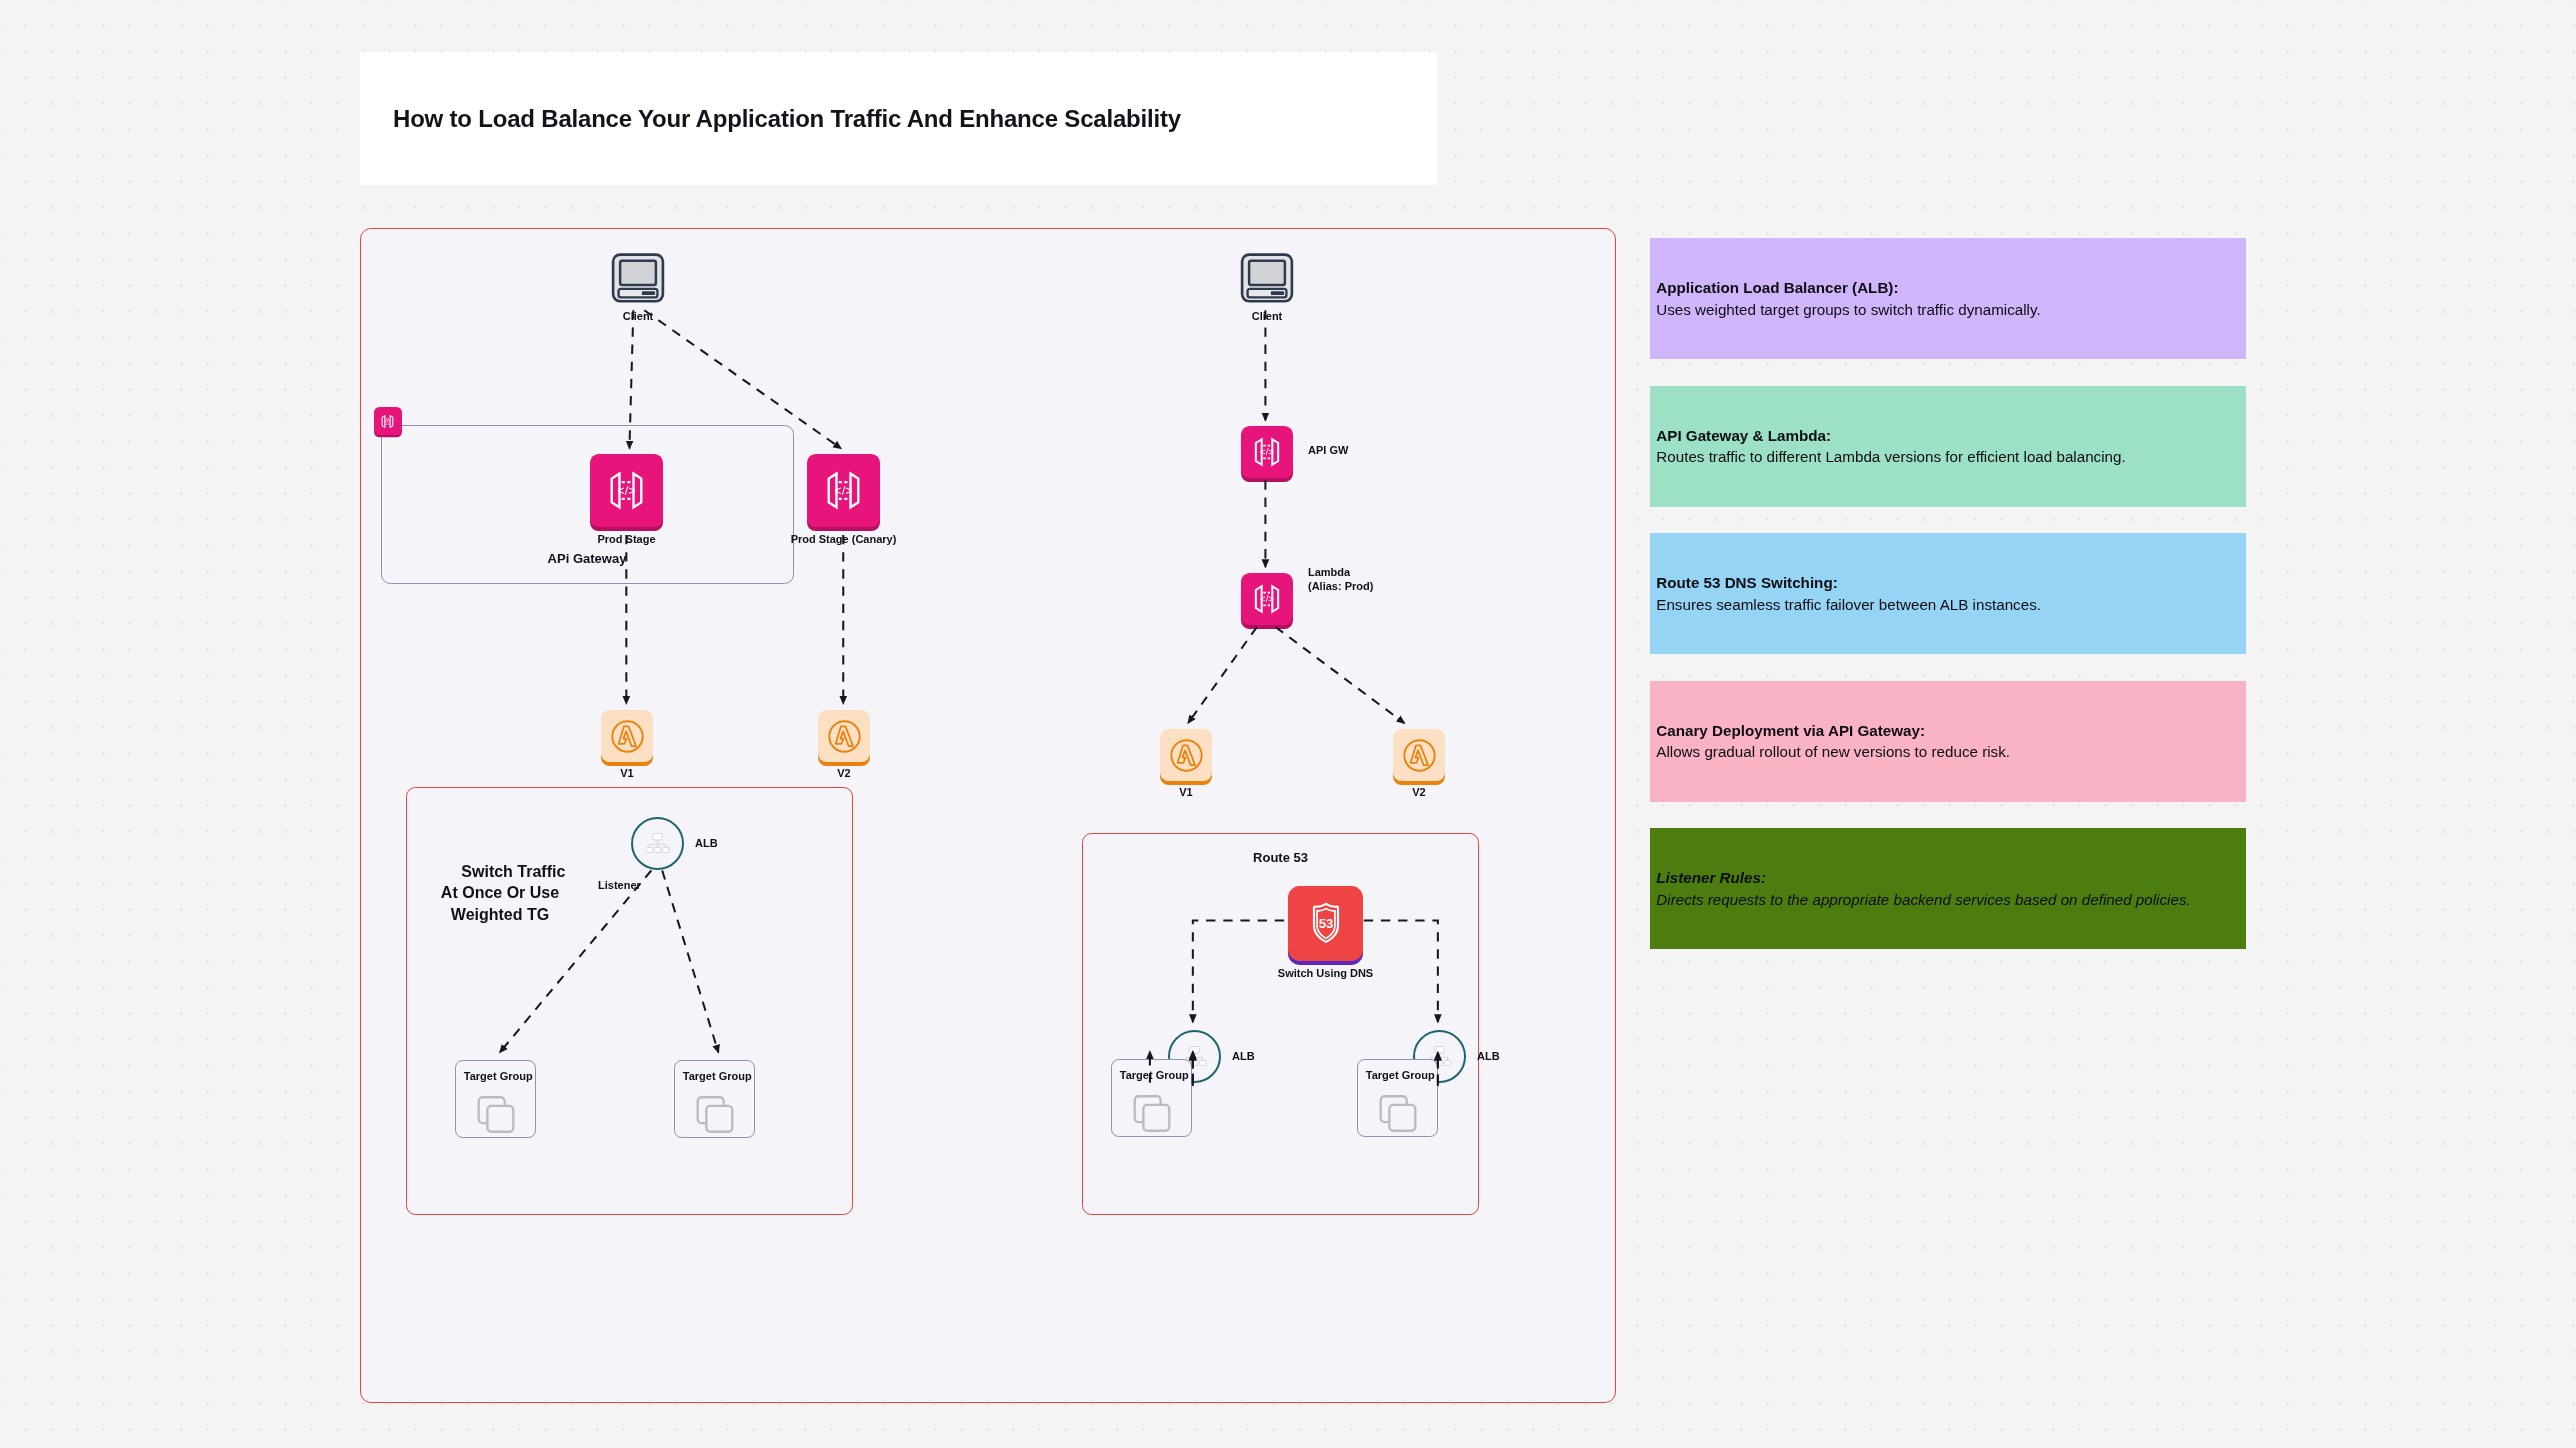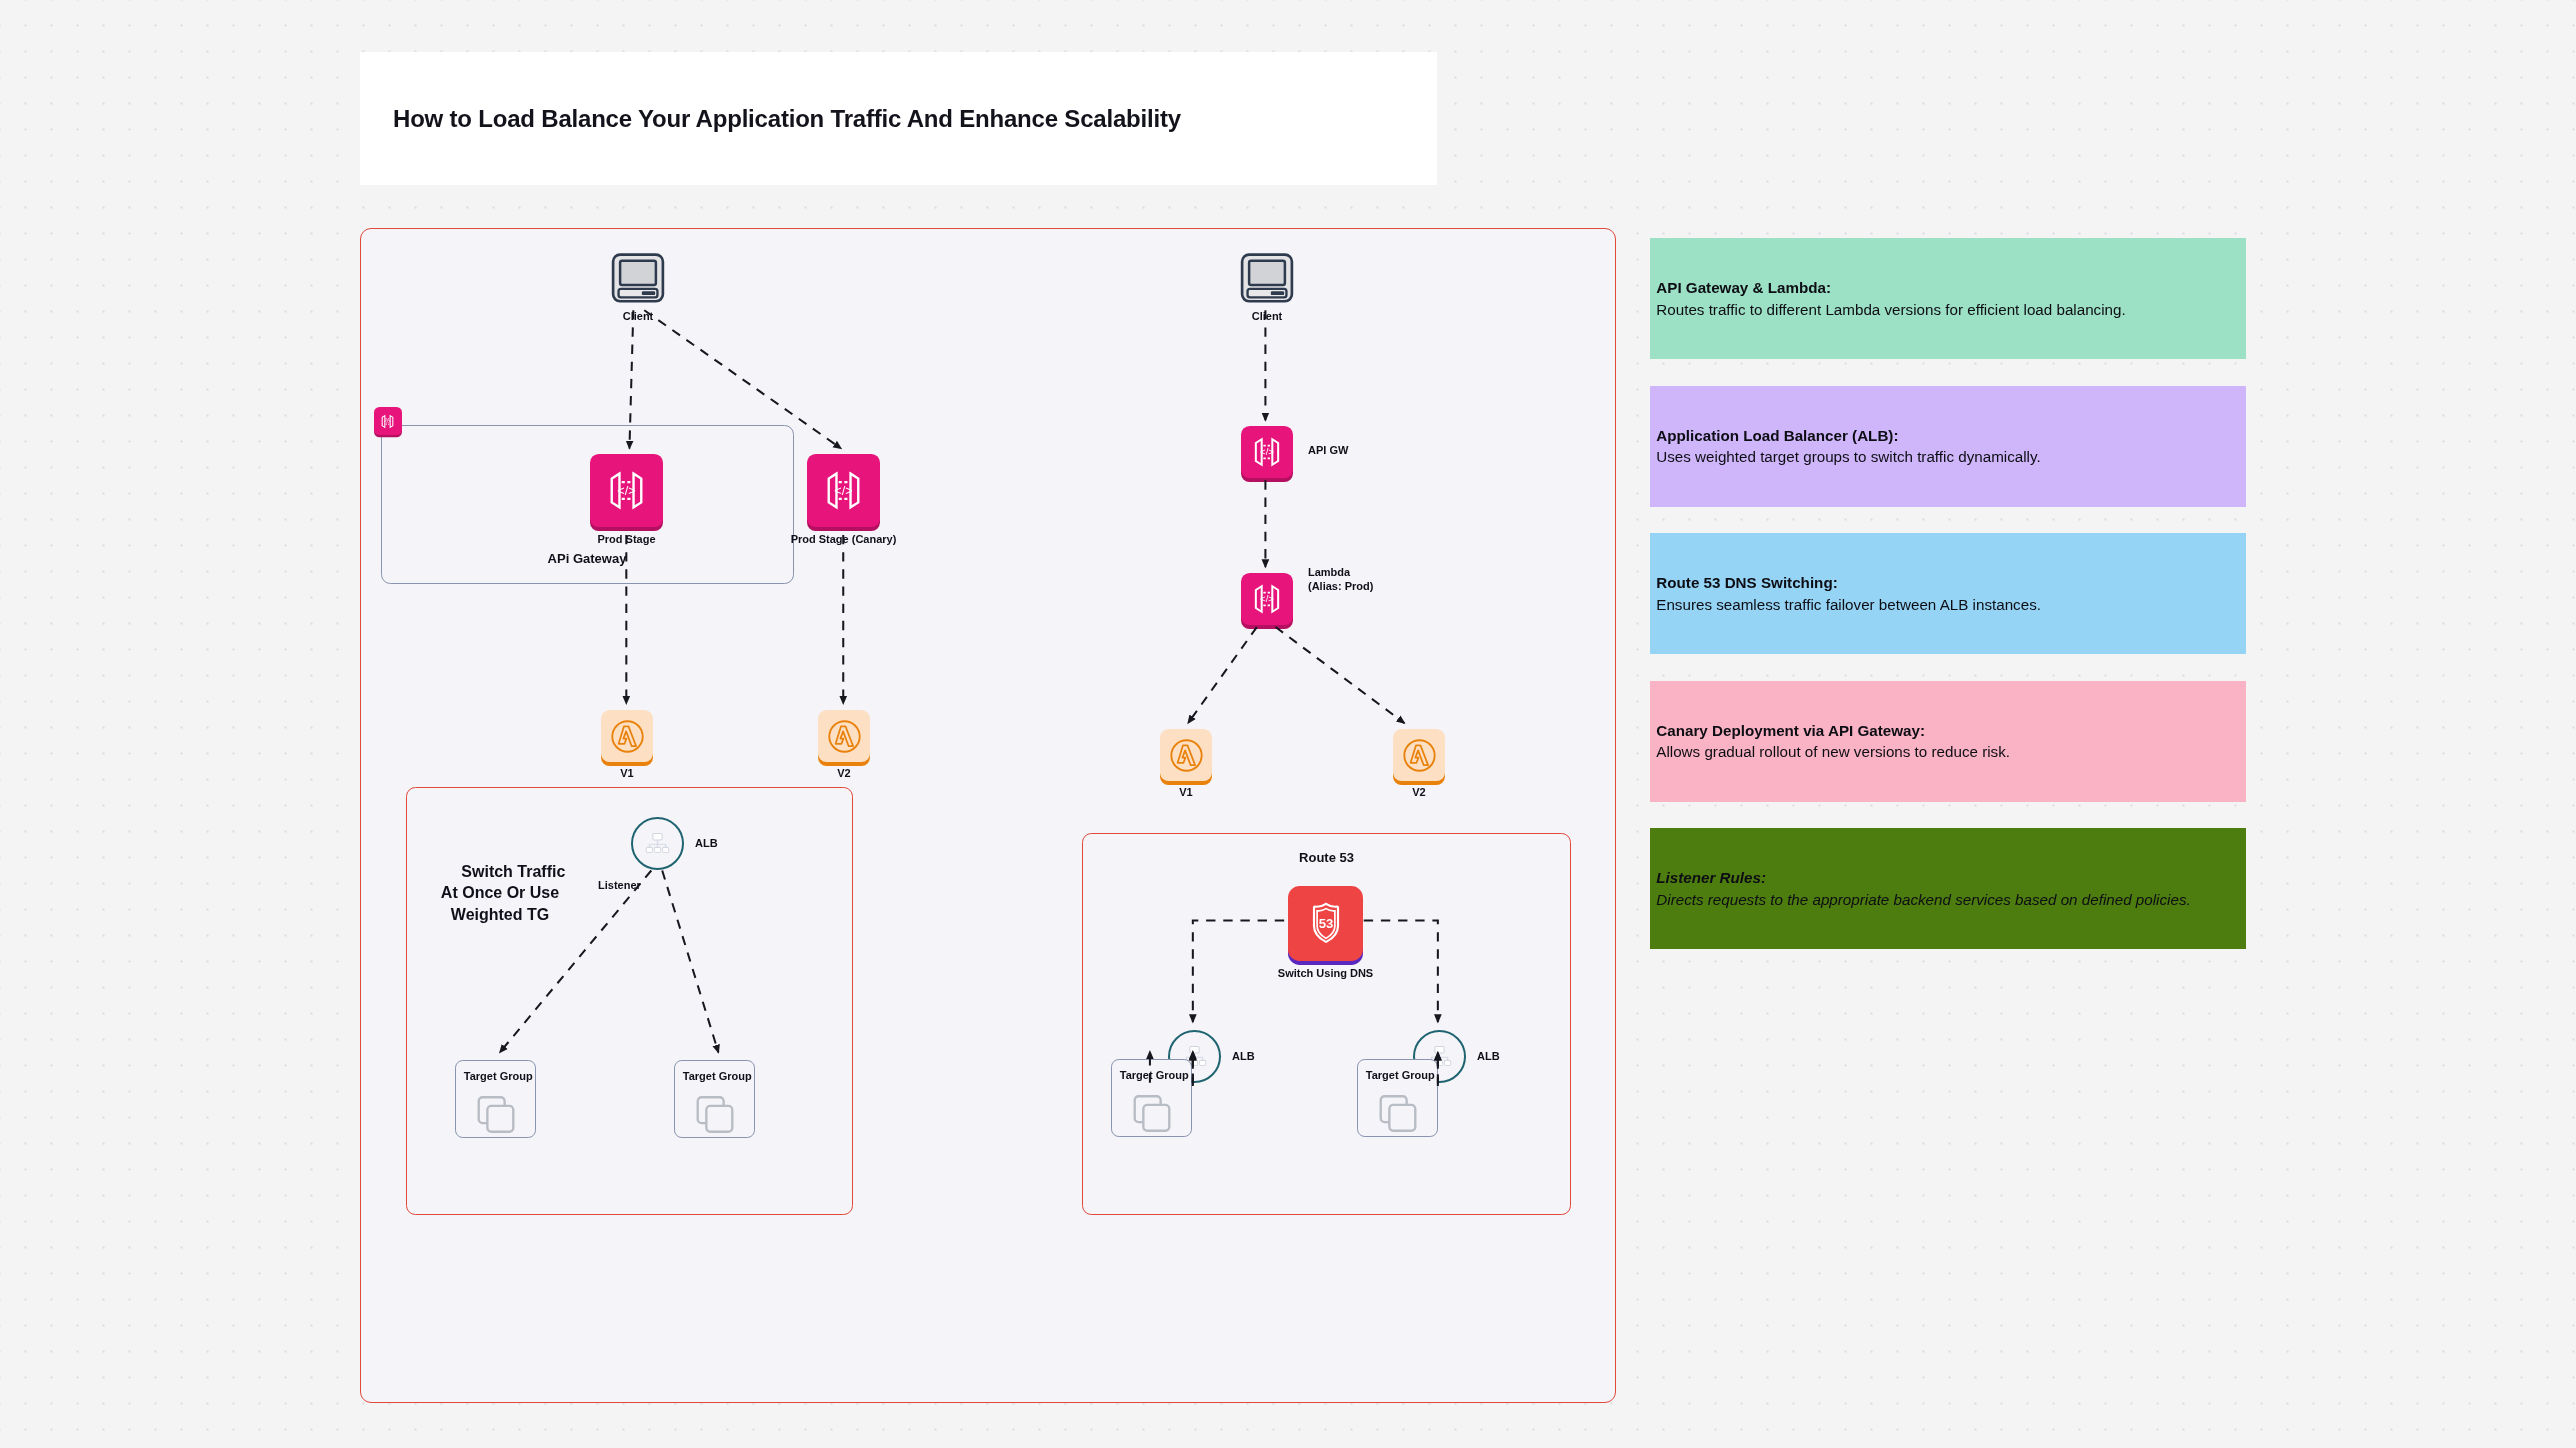--- a/index.html
+++ b/index.html
@@ -279,21 +279,21 @@
       <div class="node-label below" style="top:56px;">V1</div>
     </div>
     <div class="node lambda-tile" style="left:1032px; top:500px;">
       <svg width="39" height="39" viewBox="0 0 40 40">
         <circle cx="20" cy="20" r="15.6" fill="none" stroke="#e8820c" stroke-width="1.9"></circle>
         <path d="M16.4 9.6 h4.6 l7.8 20.2 h-4.6 l-5.6 -15 l-2.8 7.4 h3.1 l-2.0 5.3 h-6.0 Z" fill="none" stroke="#e8820c" stroke-width="1.8" stroke-linejoin="round"></path>
       </svg>
       <div class="node-label below" style="top:56px;">V2</div>
     </div>
 
-    <div class="group-box red" style="left:721px; top:604px; width:489px; height:382px;">
+    <div class="group-box red" style="left:721px; top:604px; width:397px; height:382px;">
       <div class="group-title" style="left:50%; transform:translateX(-50%); top:15.6px;">Route 53</div>
     </div>
 
     <div class="node r53-tile" style="left:927px; top:657px;">
       <svg width="48" height="48" viewBox="0 0 40 40">
         <path d="M20 3.2 c-3.1 2.1 -6 2.7 -9.3 2.3 c-0.4 0 -0.7 0.3 -0.7 0.7 v15.4
                  c0 5.9 4.6 10.4 9.6 13.1 c0.3 0.2 0.6 0.2 0.9 0
                  c5 -2.7 9.5 -7.2 9.5 -13.1 V6.2 c0 -0.4 -0.3 -0.7 -0.7 -0.7
                  c-3.3 0.4 -6.2 -0.2 -9.3 -2.3 z" fill="none" stroke="#fff" stroke-width="1.8"></path>
         <path d="M20 7.2 c-2.5 1.6 -4.9 2.1 -7.4 1.8 v12.6 c0 4.6 3.7 8.2 7.4 10.4
@@ -397,34 +397,34 @@
       <g stroke="#17171f" stroke-width="2.6" fill="none" stroke-dasharray="12 10" marker-end="url(#ar3)">
         <path d="M 1066 1098 L 1066 1056"></path>
         <path d="M 1380 1098 L 1380 1056"></path>
       </g>
     </svg>
 
   </div>
 
   <div class="legend">
 
+    <div class="legend-card" style="background-color: rgb(207, 182, 250); height: 121px;">
+      <div class="lc-inner">
+        <div class="lc-title">Application Load Balancer (ALB):</div>
+        <div class="lc-body">Uses weighted target groups to switch traffic dynamically.</div>
+      </div>
+    </div>
+
     <div class="legend-card" style="background-color: rgb(156, 224, 197); height: 121px;">
       <div class="lc-inner">
         <div class="lc-title">API Gateway &amp; Lambda:</div>
         <div class="lc-body">Routes traffic to different Lambda versions for efficient load balancing.</div>
       </div>
     </div>
 
-    <div class="legend-card" style="background-color: rgb(207, 182, 250); height: 121px;">
-      <div class="lc-inner">
-        <div class="lc-title">Application Load Balancer (ALB):</div>
-        <div class="lc-body">Uses weighted target groups to switch traffic dynamically.</div>
-      </div>
-    </div>
-
     <div class="legend-card" style="background-color: rgb(150, 212, 245); height: 121px;">
       <div class="lc-inner">
         <div class="lc-title">Route 53 DNS Switching:</div>
         <div class="lc-body">Ensures seamless traffic failover between ALB instances.</div>
       </div>
     </div>
 
     <div class="legend-card" style="background-color: rgb(249, 179, 196); height: 121px;">
       <div class="lc-inner">
         <div class="lc-title">Canary Deployment via API Gateway:</div>

